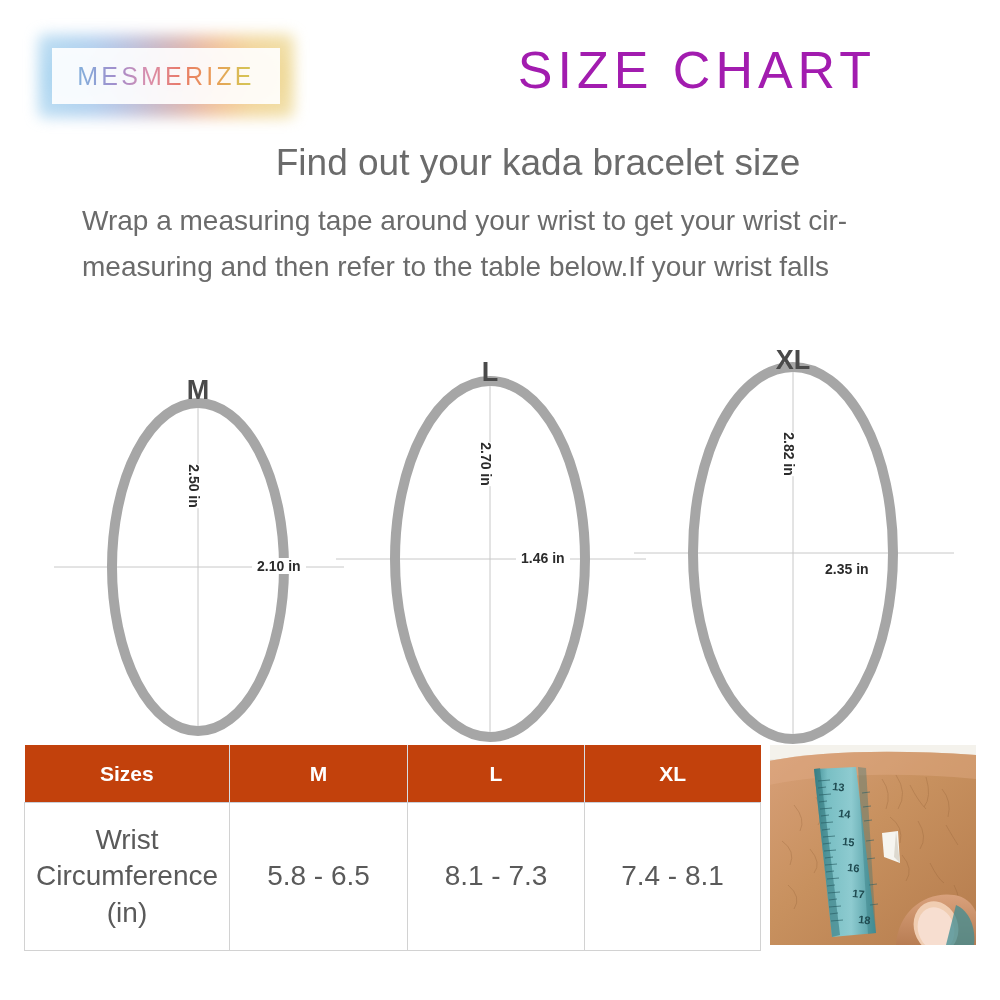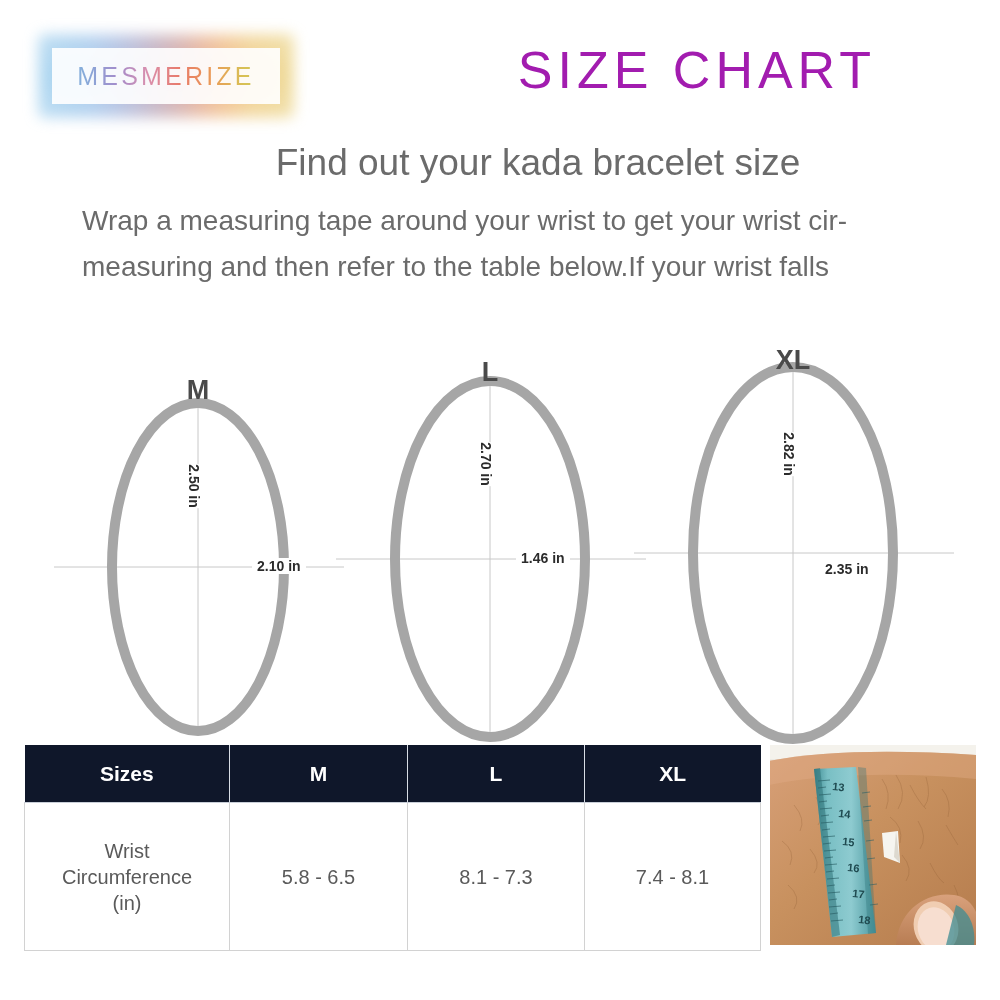--- a/index.html
+++ b/index.html
@@ -146,35 +146,35 @@
     position: absolute;
     left: 24px; top: 745px;
     width: 736px; height: 200px;
   }
   table#size-table {
     border-collapse: collapse;
     width: 736px;
     table-layout: fixed;
   }
   table#size-table th {
-    background: #0f172a;
+    background: #c2410c;
     color: #ffffff;
     font-size: 21px;
     font-weight: 700;
     height: 55px;
     border-right: 1px solid #d8dde5;
     border-bottom: 1px solid #c9cfd8;
     text-align: center;
     vertical-align: middle;
   }
   table#size-table th:last-child { border-right: none; }
   table#size-table td {
     background: #ffffff;
     color: #5a5a5a;
-    font-size: 20px;
+    font-size: 28px;
     height: 145px;
     border: 1px solid #d2d2d2;
     border-top: none;
     text-align: center;
     vertical-align: middle;
     line-height: 1.3;
   }
   table#size-table col.c-label { width: 205px; }
   table#size-table col.c-m     { width: 178px; }
   table#size-table col.c-l     { width: 177px; }

